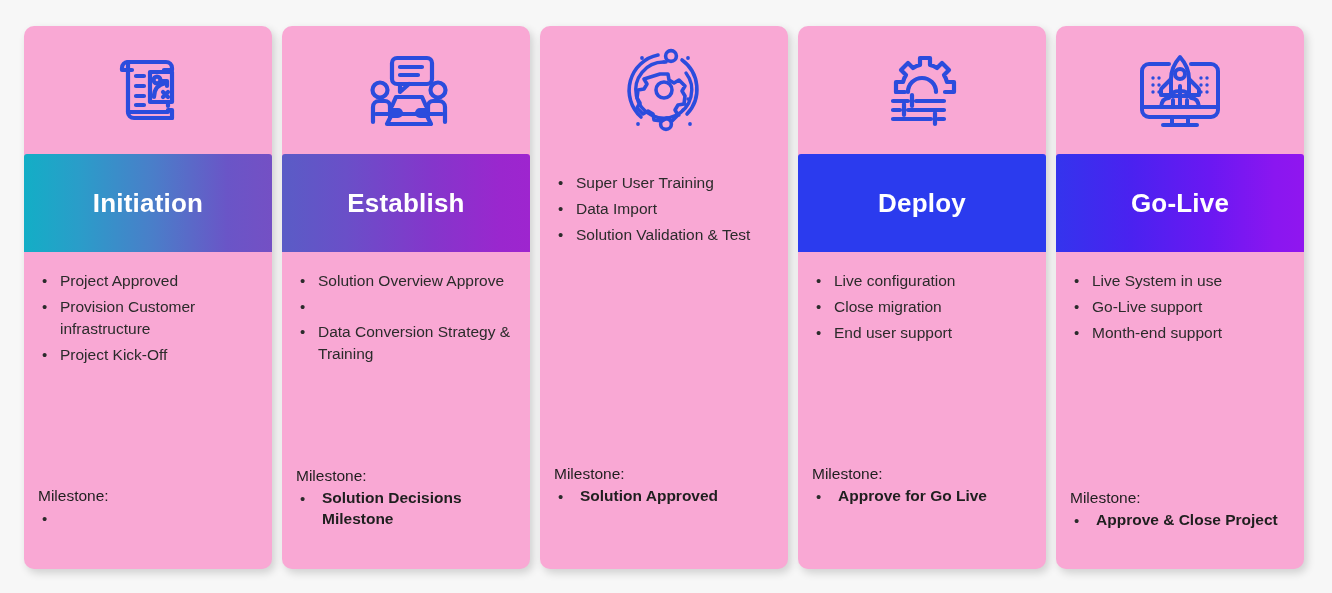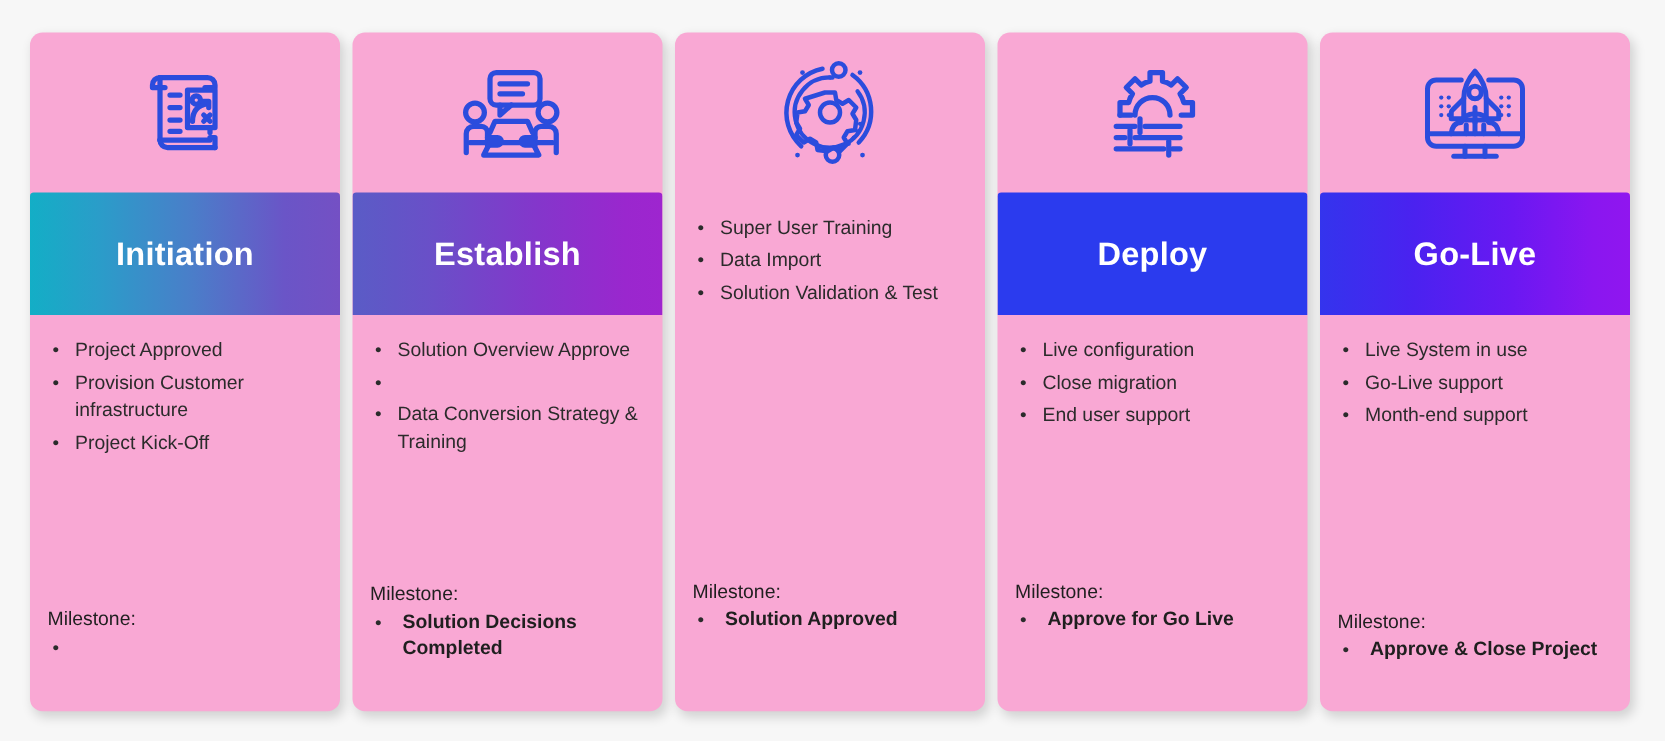--- a/index.html
+++ b/index.html
@@ -212,21 +212,21 @@
         </li>
         <li class="task-item">
           <span class="bullet">•</span>
           <span class="task-text">Data Conversion Strategy &amp; Training</span>
         </li>
       </ul>
       <div class="milestone-block">
         <div class="milestone-title">Milestone:</div>
         <div class="milestone-row">
           <span class="bullet">•</span>
-          <span class="task-text">Solution Decisions Completed</span>
+          <span class="task-text">Solution Decisions Milestone</span>
         </div>
       </div>
     </div>
   </div>
 
   <div class="phase-card card-2">
     <div class="icon-zone">
       <span>
         <svg width="88" height="88" viewBox="0 0 88 88" fill="none" stroke="#2b4cdd" stroke-width="3.6" stroke-linecap="round" stroke-linejoin="round">
           <path d="M44 16 a28 28 0 1 0 22 11" stroke-width="3.4"></path>

